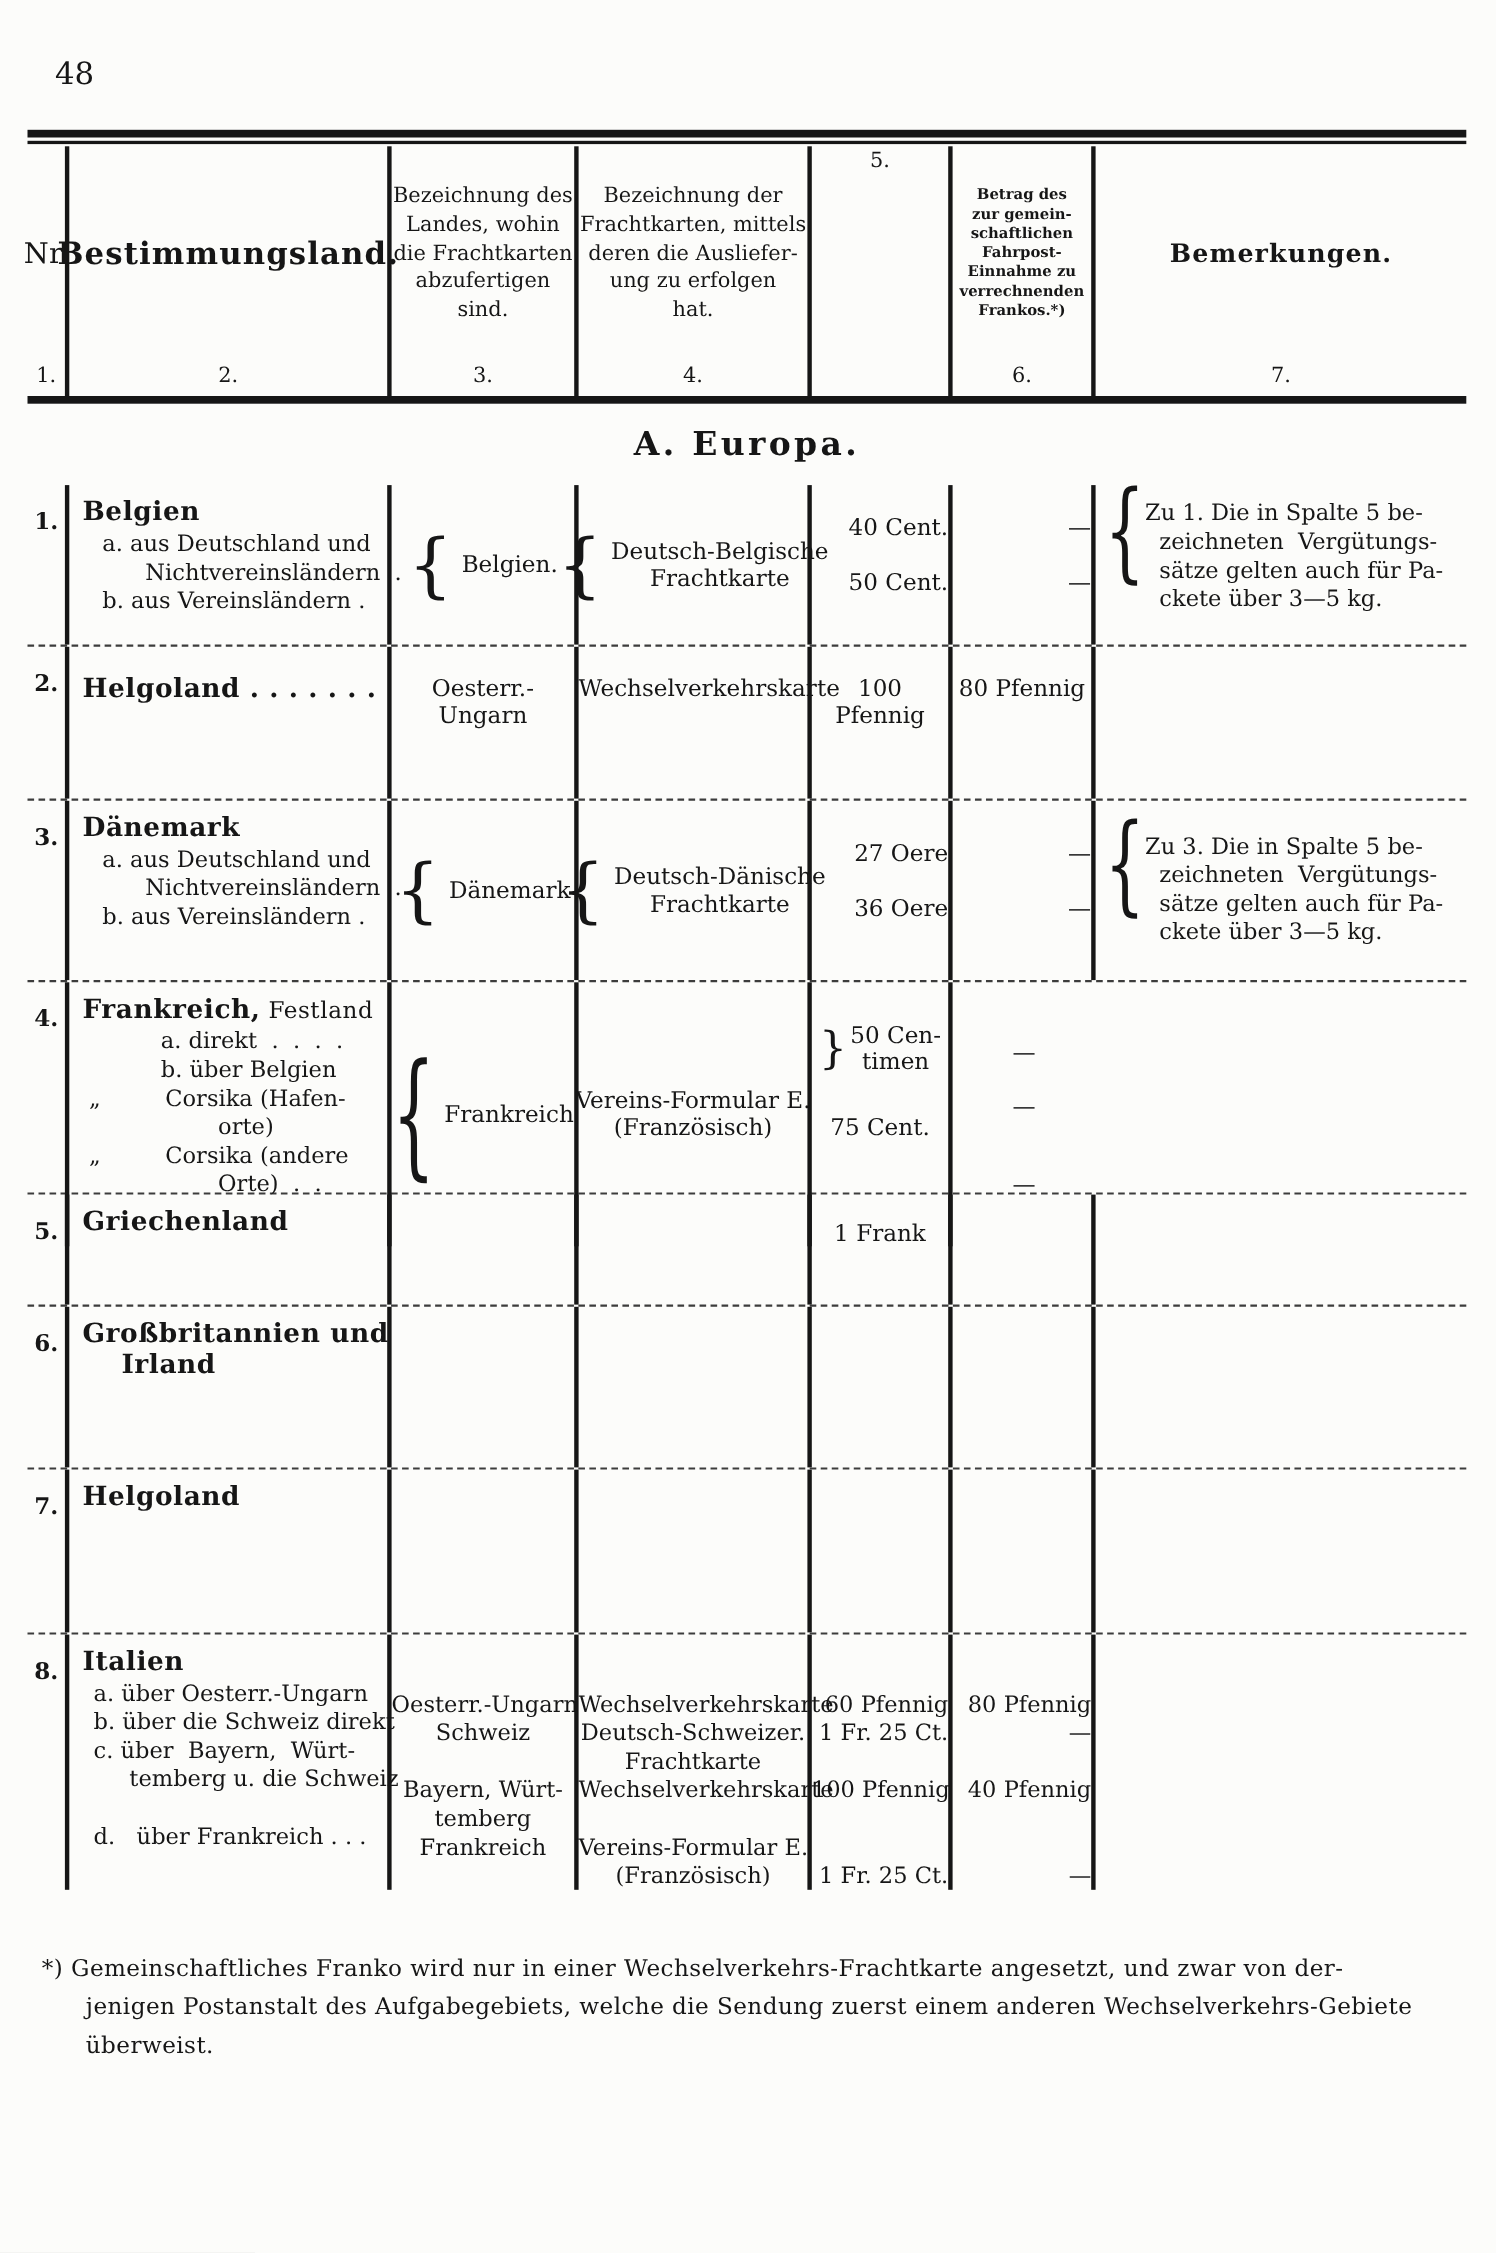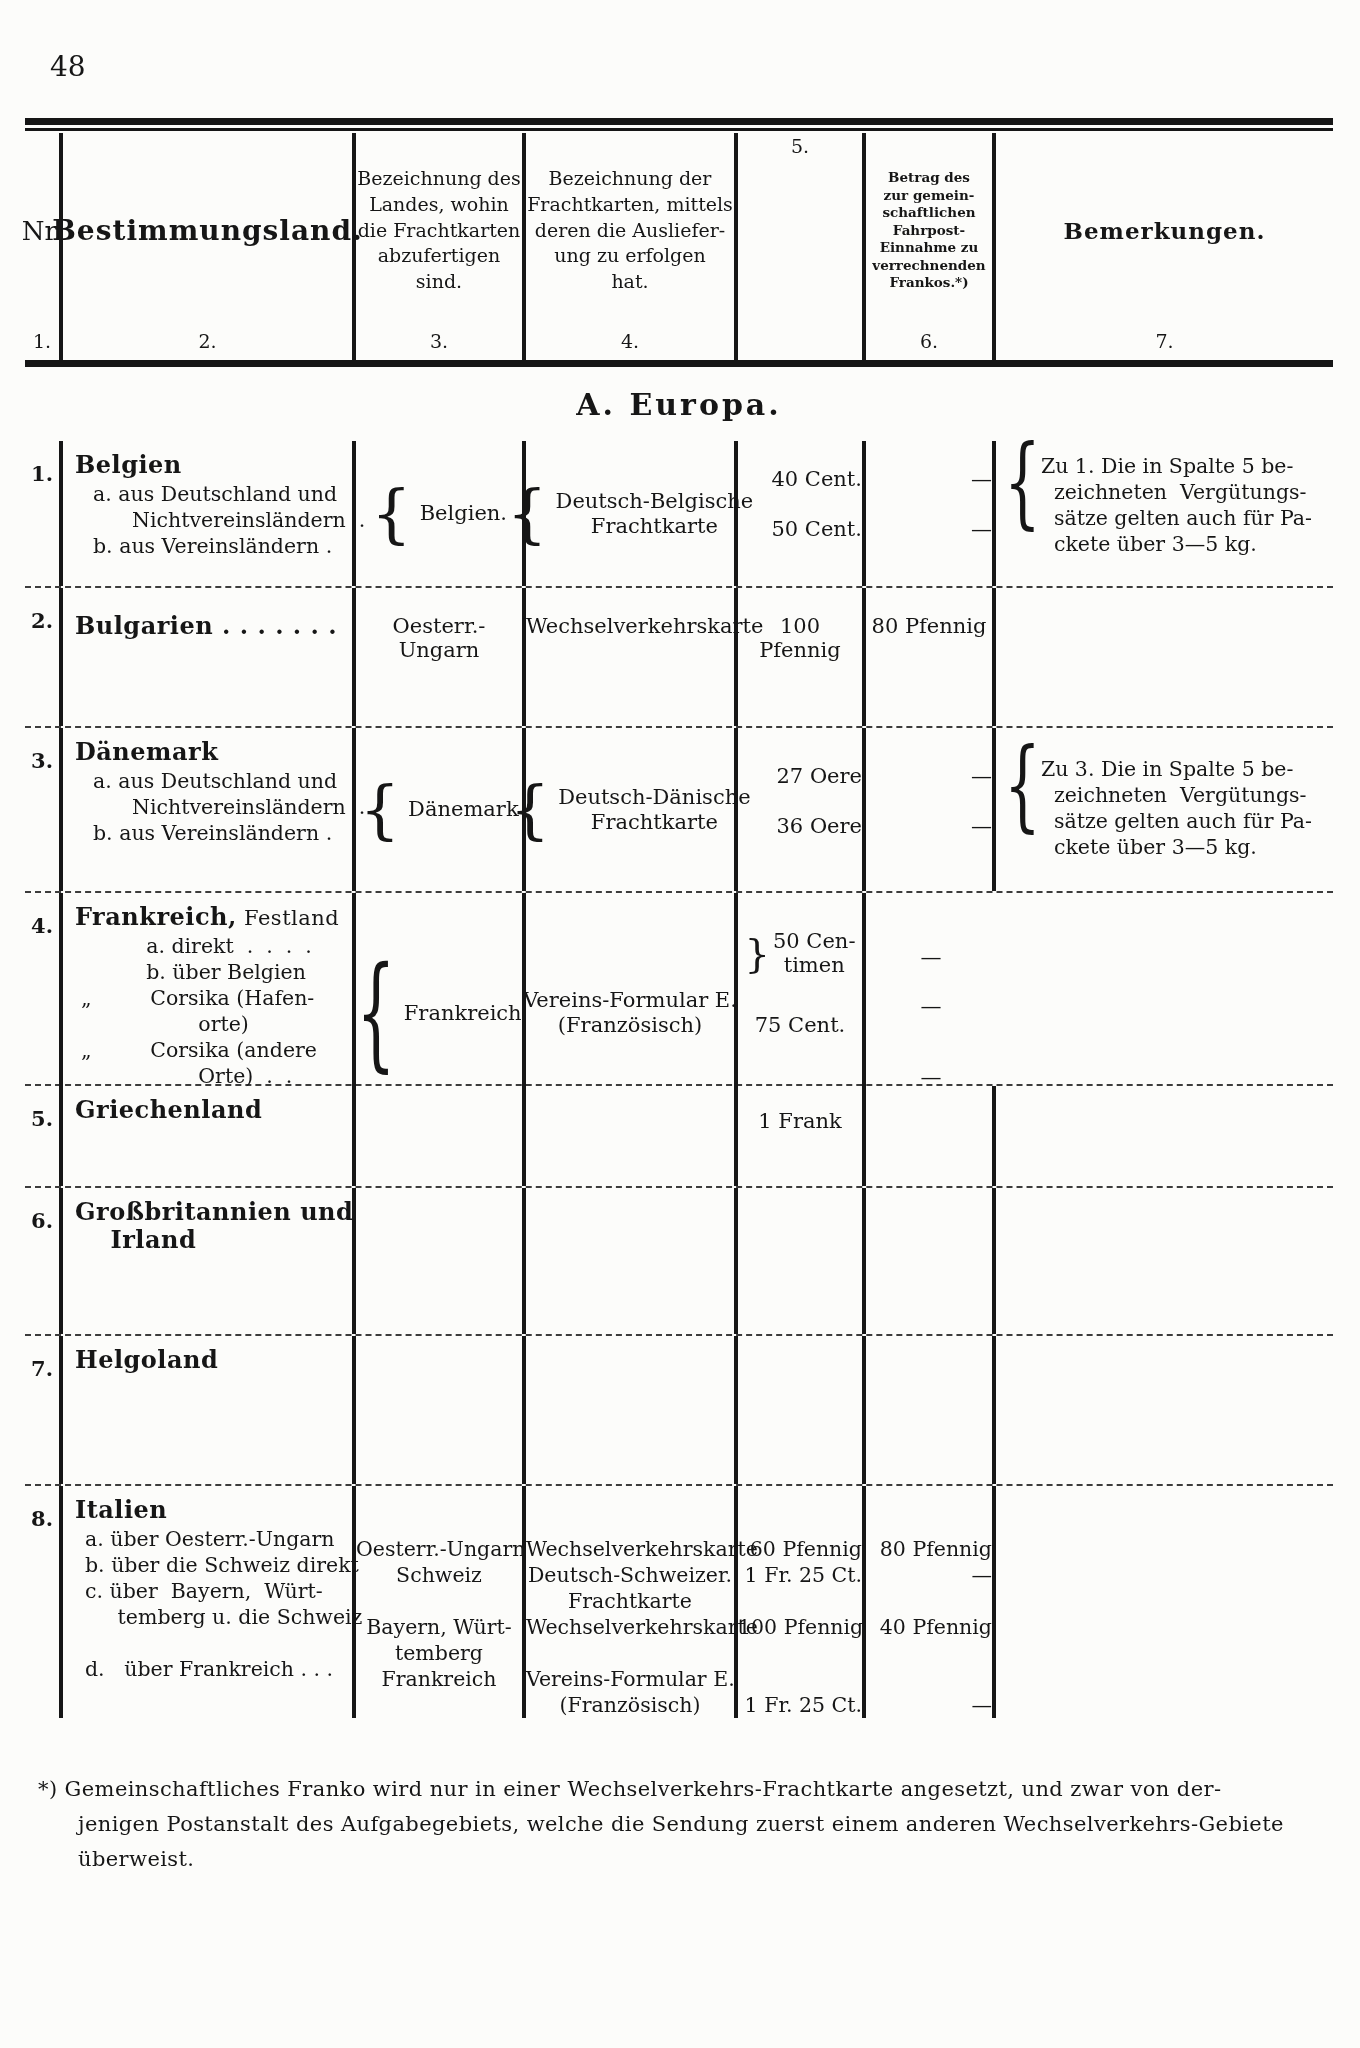--- a/index.html
+++ b/index.html
@@ -174,21 +174,21 @@
           <span class="pre">Zu 1. Die in Spalte 5 be-
   zeichneten  Vergütungs-
   sätze gelten auch für Pa-
   ckete über 3—5 kg.</span>
         </div>
       </div>
 
       <div class="grid7 row r2">
         <div class="c1">2.</div>
         <div class="c2">
-          <div class="land-title">Bulgarien . . . . . . .</div>
+          <div class="land-title">Helgoland . . . . . . .</div>
         </div>
         <div class="single">Oesterr.-Ungarn</div>
         <div class="single">Wechselverkehrskarte</div>
         <div class="single">100 Pfennig</div>
         <div class="single">80 Pfennig</div>
         <div class="rem"></div>
       </div>
 
       <div class="grid7 row r3">
         <div class="c1">3.</div>

